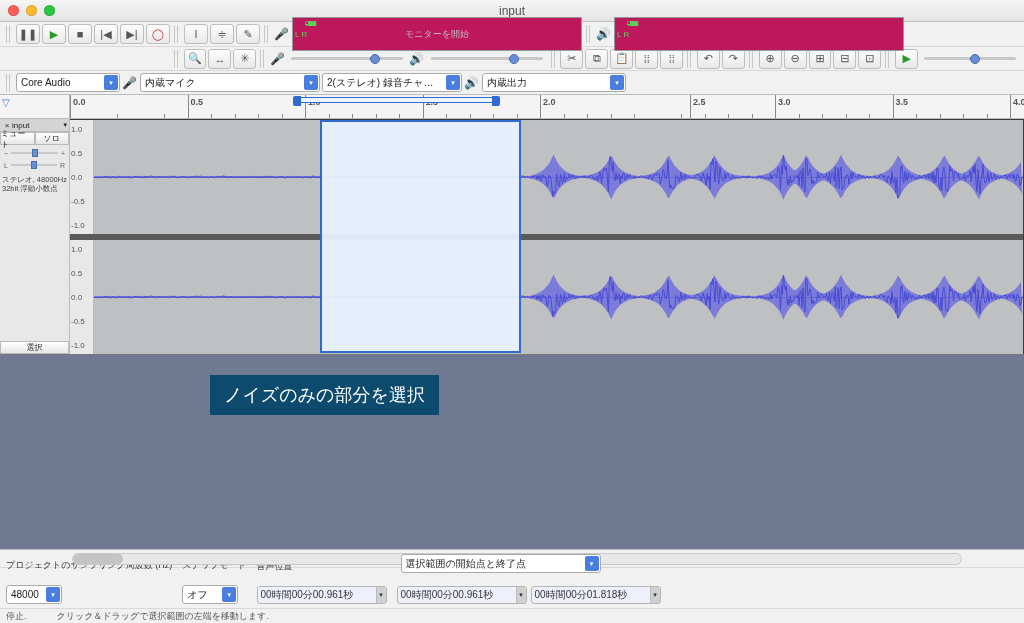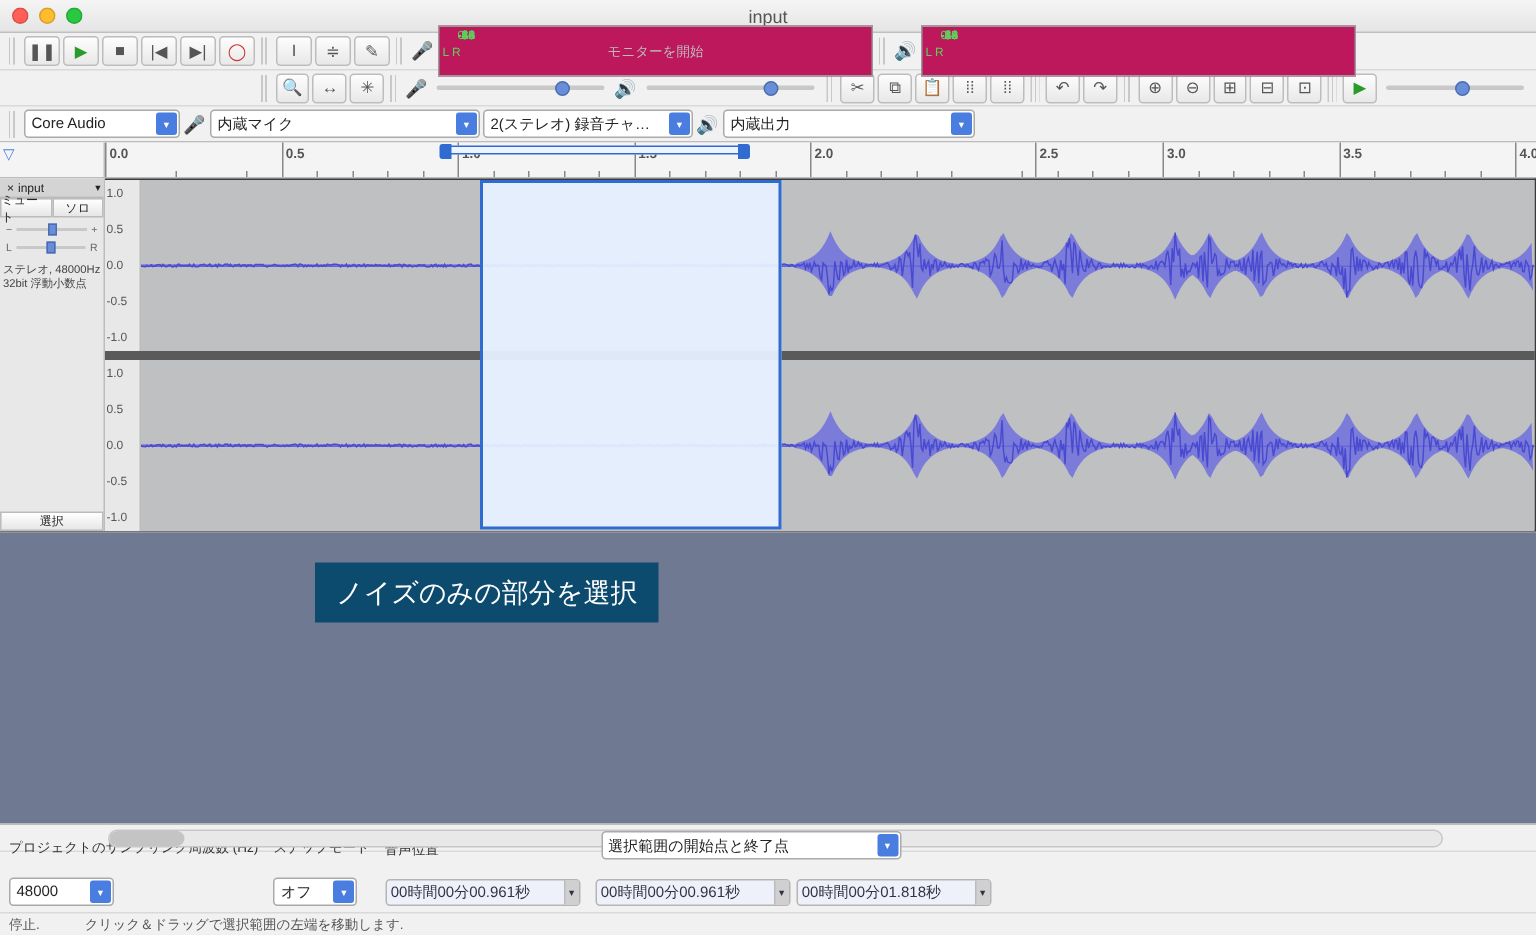--- a/index.html
+++ b/index.html
@@ -195,21 +195,21 @@
     <div class="icn">🎤</div>
     <div class="combo" style="width:180px">
         <span>内蔵マイク</span>
         <span class="arrow">▾</span>
       </div>
     <div class="combo" style="width:140px">
         <span>2(ステレオ) 録音チャ…</span>
         <span class="arrow">▾</span>
       </div>
     <div class="icn">🔊</div>
-    <div class="combo" style="width:168px">
+    <div class="combo" style="width:144px">
         <span>内蔵出力</span>
         <span class="arrow">▾</span>
       </div>
   </div>
 </div>
 
 <div class="ruler-wrap">
   <div class="ruler-left">
     <div class="pin">▽</div>
   </div>
@@ -353,21 +353,21 @@
 
 <div class="footer">
   <div class="scroll-row">
     <div class="hscroll">
         <div class="th"></div>
       </div>
   </div>
   <div class="fields">
     <div class="field">
       <label>プロジェクトのサンプリング周波数 (Hz)</label>
-      <div class="combo" style="width:70px">
+      <div class="combo" style="width:56px">
           <span>48000</span>
           <span class="arrow">▾</span>
         </div>
     </div>
     <div class="field">
       <label>スナップモード</label>
       <div class="combo" style="width:56px">
           <span>オフ</span>
           <span class="arrow">▾</span>
         </div>

